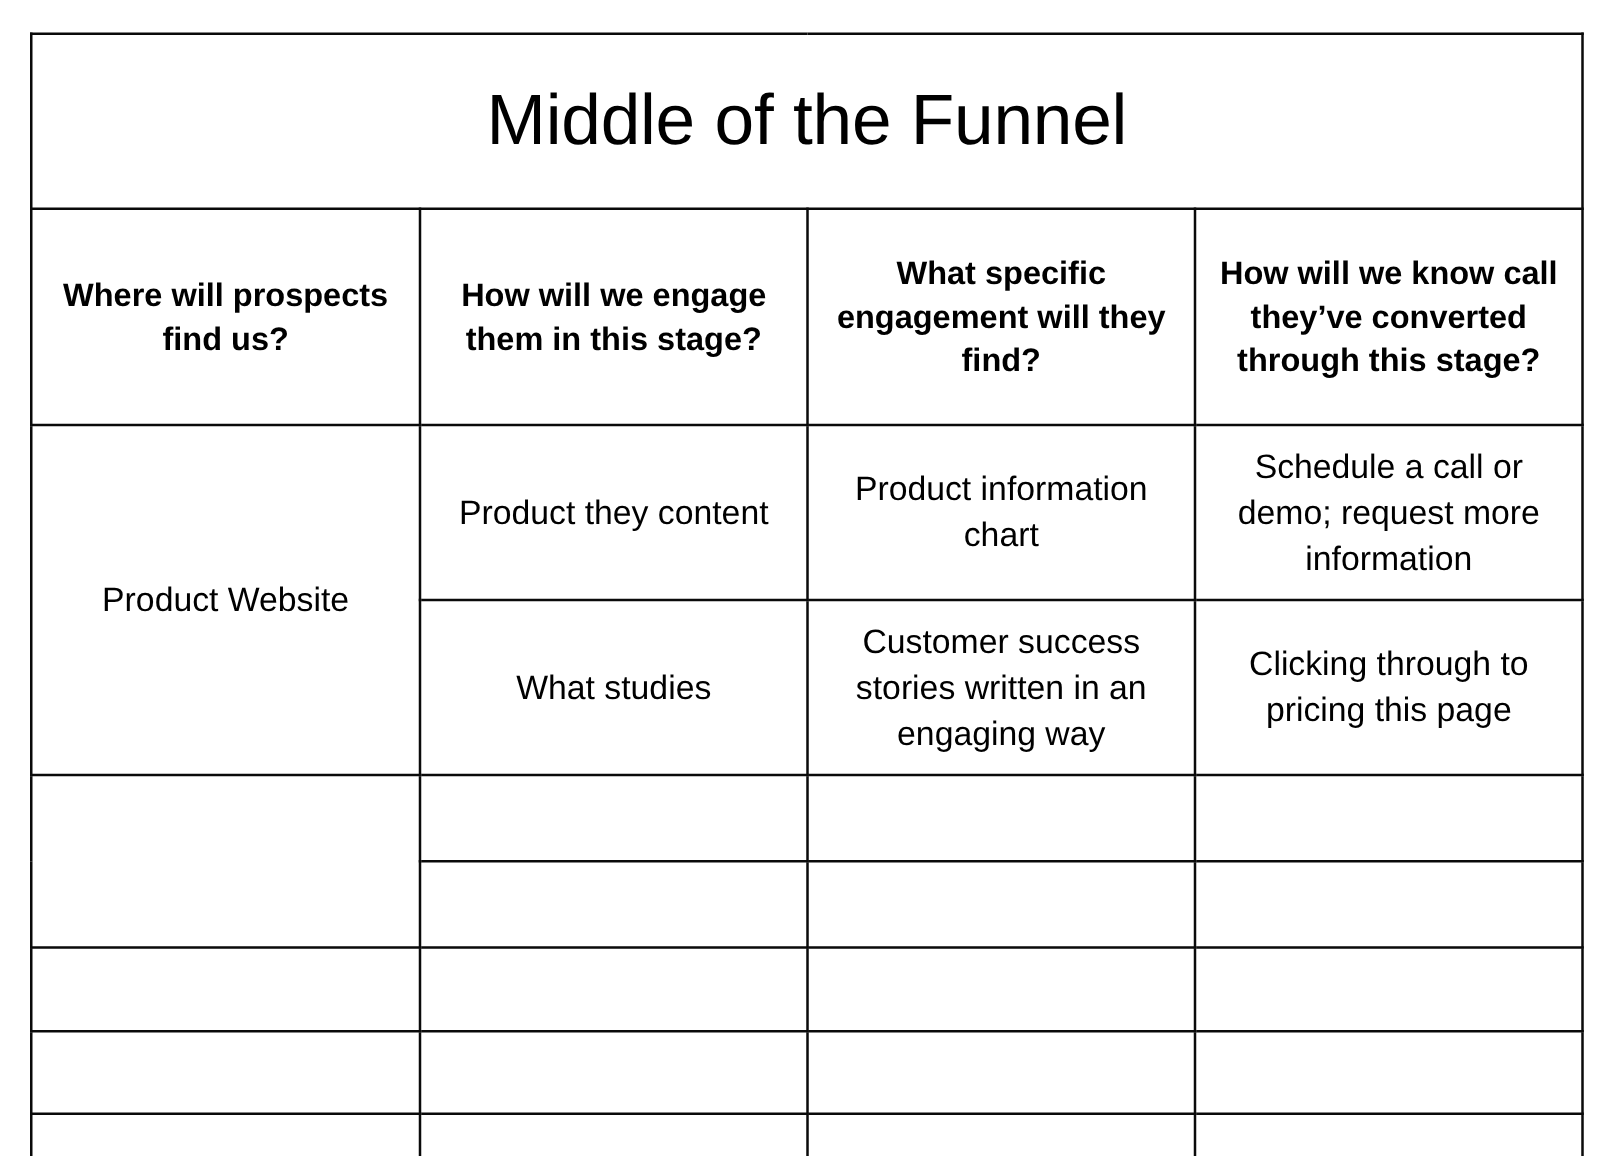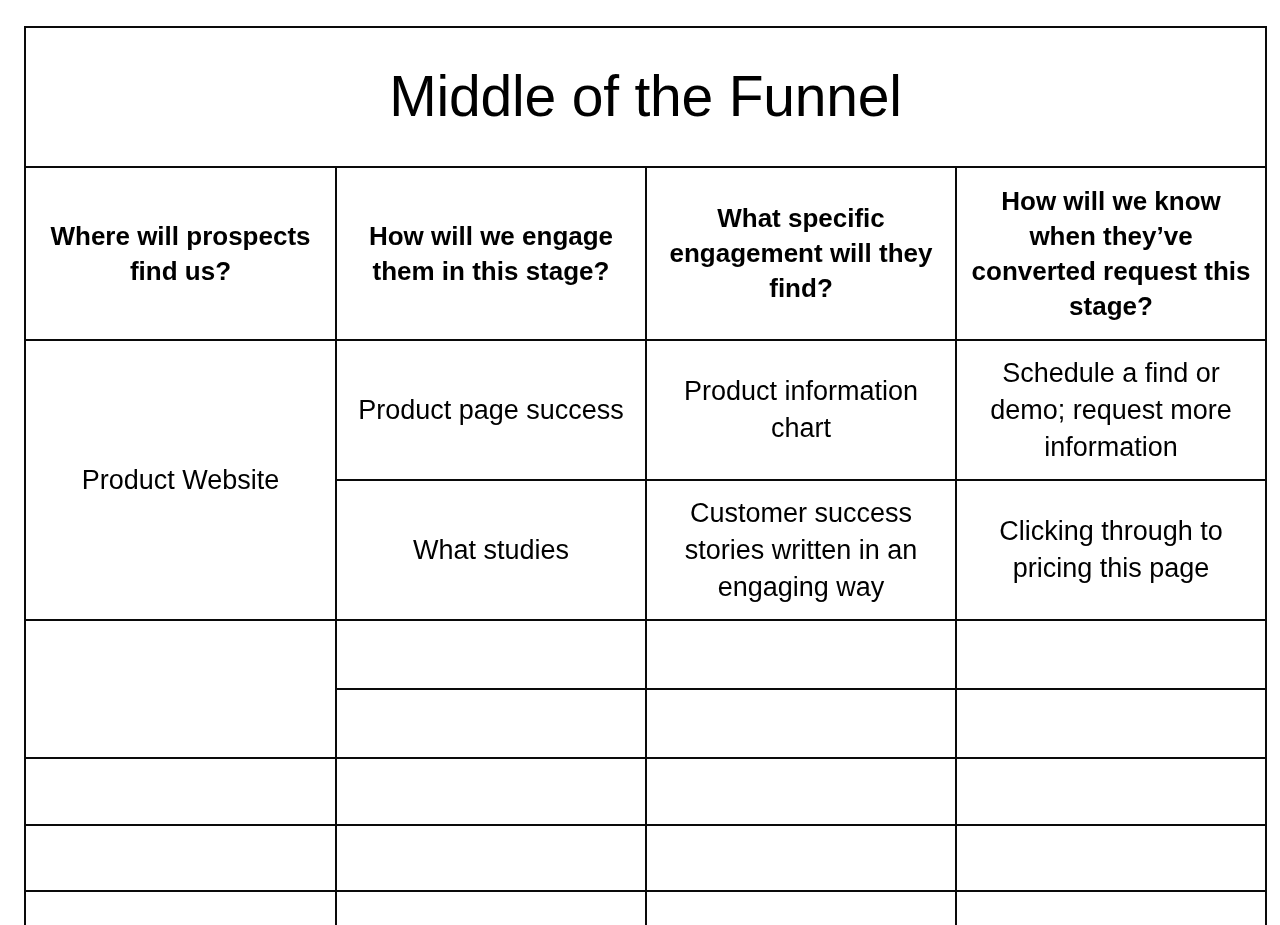--- a/index.html
+++ b/index.html
@@ -102,36 +102,36 @@
         <td class="head-cell">
           <div class="head-text">Where will prospects find us?</div>
         </td>
         <td class="head-cell">
           <div class="head-text">How will we engage them in this stage?</div>
         </td>
         <td class="head-cell">
           <div class="head-text">What specific engagement will they find?</div>
         </td>
         <td class="head-cell">
-          <div class="head-text">How will we know when they’ve converted request this stage?</div>
+          <div class="head-text">How will we know call they’ve converted through this stage?</div>
         </td>
       </tr>
 
       <tr>
         <td class="row-tall" rowspan="2">
           <div class="body-text">Product Website</div>
         </td>
         <td class="row-tall">
-          <div class="body-text">Product page success</div>
+          <div class="body-text">Product they content</div>
         </td>
         <td class="row-tall">
           <div class="body-text">Product information chart</div>
         </td>
         <td class="row-tall">
-          <div class="body-text">Schedule a find or demo; request more information</div>
+          <div class="body-text">Schedule a call or demo; request more information</div>
         </td>
       </tr>
       <tr>
         <td class="row-tall">
           <div class="body-text">What studies</div>
         </td>
         <td class="row-tall">
           <div class="body-text">Customer success stories written in an engaging way</div>
         </td>
         <td class="row-tall">

